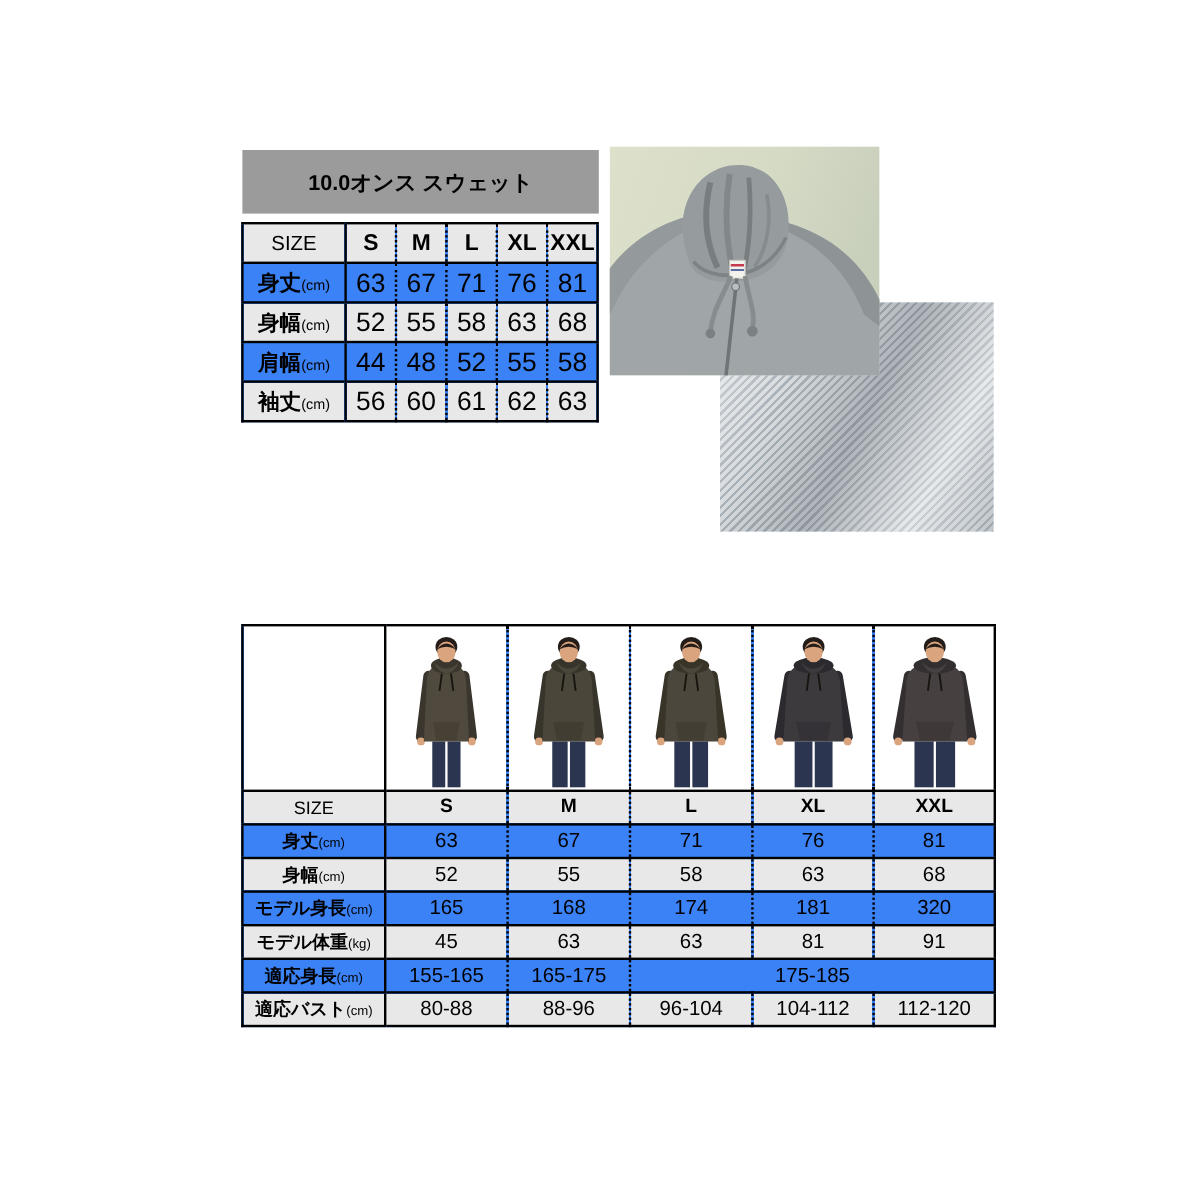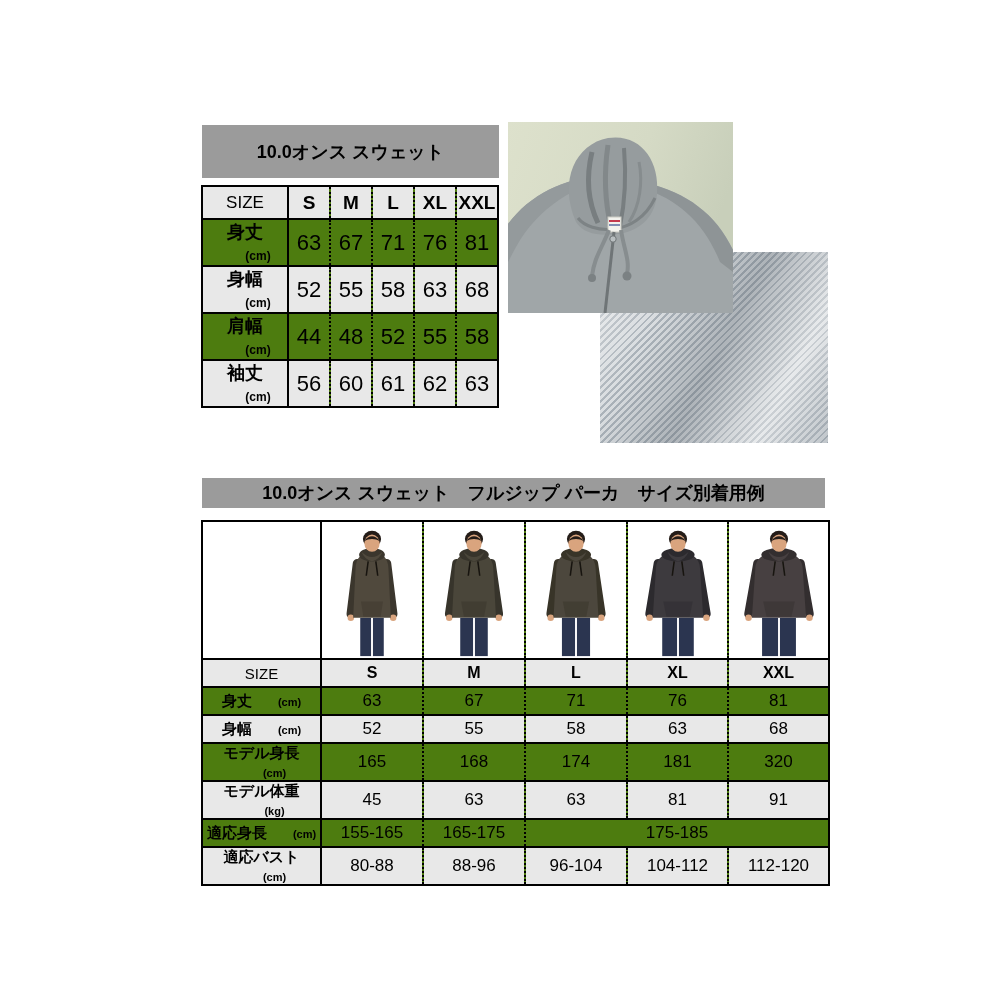--- a/index.html
+++ b/index.html
@@ -14,29 +14,29 @@
     text-align:center; font-weight:bold; font-size:18px; line-height:24px;
     letter-spacing:0px;
   }
   .wear-title {
     position:absolute; left:202px; top:478px; width:623px; height:30px;
     background:#9b9b9b; display:flex; align-items:center; justify-content:center;
     font-weight:bold; font-size:18px;
   }
 
   
-  table { border-collapse:collapse; table-layout:fixed; position:absolute; background:#4d7c0f; }
+  table { border-collapse:collapse; table-layout:fixed; position:absolute; background:#3b82f6; }
   table, td, th { border:0; }
   table { border:2px solid #000; }
   tr { border-top:2px solid #000; }
   td, th { text-align:center; vertical-align:middle; overflow:hidden; }
   th.lbl { border-right:2px solid #000; font-weight:bold; }
   td.val { border-left:2px dotted #000; }
   td.val.first { border-left:2px solid #000; }
-  .unit { font-size:11px; font-weight:bold;margin-left:26px; }
+  .unit { font-size:11px; font-weight:normal; }
 
   .spec-table { left:201px; top:185px; width:296px; }
   .spec-table tr { height:33px; }
   .spec-table thead tr { background:#e8e8e8; }
   .spec-table tbody tr:nth-child(even) { background:#e8e8e8; }
   .spec-table th.lbl { font-size:18px; }
   .spec-table thead th.lbl { font-size:17px; font-weight:normal; }
   .spec-table thead td.val { font-size:19px; font-weight:bold; }
   .spec-table tbody td.val { font-size:22px; }
   .spec-table .unit { font-size:12px; }
@@ -163,21 +163,20 @@
       <line x1="106" y1="110" x2="97" y2="191" stroke="#6f7577" stroke-width="3"></line>
       <circle cx="105" cy="117" r="3.2" fill="#b9bfc1" stroke="#6f7577"></circle>
 
       <path d="M101,108 C94,126 86,136 84,154" stroke="#878d8f" stroke-width="4" fill="none"></path>
       <circle cx="84" cy="156" r="4" fill="#7b8183"></circle>
       <path d="M113,108 C116,128 122,138 119,152" stroke="#878d8f" stroke-width="4" fill="none"></path>
       <circle cx="119" cy="154" r="4.5" fill="#7b8183"></circle>
     </svg>
   </div>
 
-  <div class="wear-title">10.0オンス スウェット　フルジップ パーカ　サイズ別着用例</div>
 
   <table class="wear-table">
     <colgroup>
       <col style="width:119px">
         <col style="width:102px">
         <col style="width:102px">
       <col style="width:102px">
         <col style="width:101px">
         <col style="width:101px">
     </colgroup>

